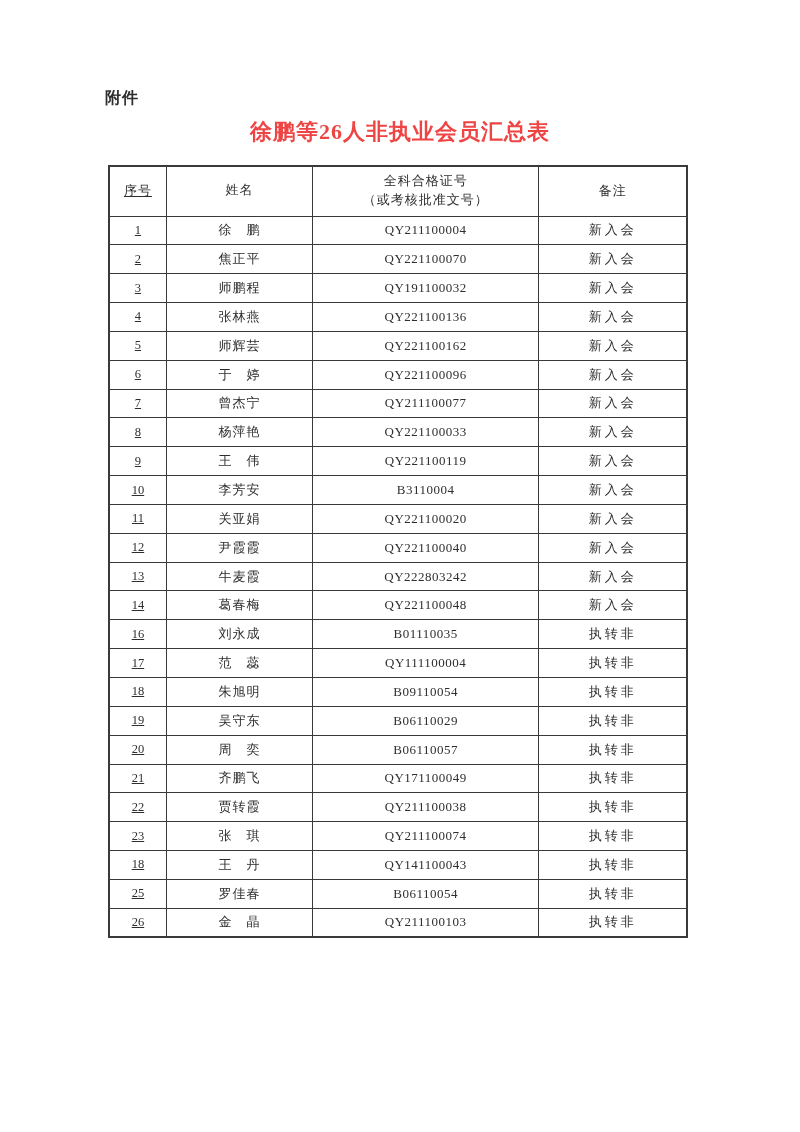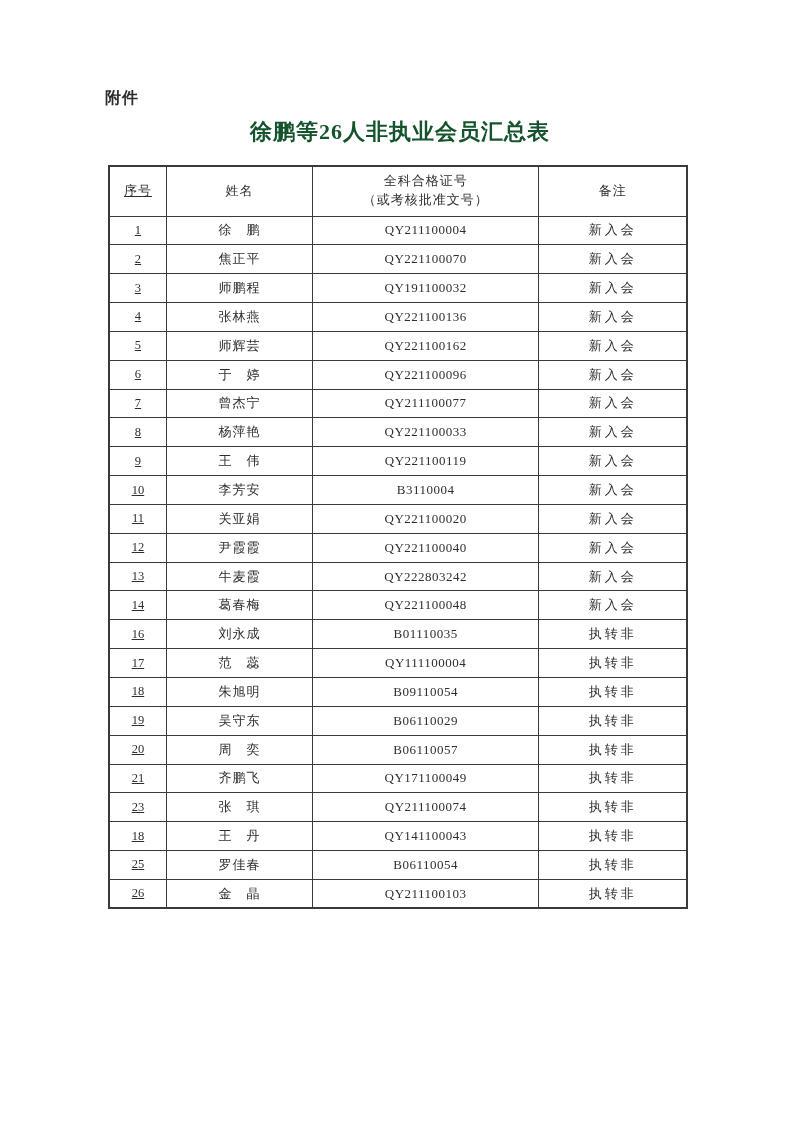--- a/index.html
+++ b/index.html
@@ -33,21 +33,21 @@
   .title {
     position: absolute;
     left: 0;
     top: 117px;
     width: 800px;
     text-align: center;
     font-size: 22px;
     font-weight: bold;
     letter-spacing: 1px;
     font-family: "Liberation Serif", "DejaVu Serif", serif;
-    color: #14532d;
+    color: #ef4444;
   }
   .doc-table {
     position: absolute;
     left: 108px;
     top: 165px;
     width: 580px;
     border-collapse: collapse;
     table-layout: fixed;
     border: 2px solid var(--border-color);
   }
@@ -65,21 +65,21 @@
     font-weight: normal;
     font-size: 13px;
     line-height: 1.45;
     letter-spacing: 1px;
   }
   .doc-table tbody td {
     height: 28.85px;
     font-size: 13px;
   }
   .col-no     { width: 57px; text-decoration: underline;  }
-  .col-name   { width: 145px; letter-spacing: 1px; }
+  .col-name   { width: 145px; letter-spacing: 1px; font-family: Liberation Mono, monospace; }
   .col-cert   { width: 225px; letter-spacing: 0.5px; }
   .col-remark { width: 147px; letter-spacing: 3px; }
   .doc-table tbody .col-no { font-size: 12.5px; letter-spacing: 0; }
 </style>
 </head>
 <body>
 
 <div class="page">
 
   <div class="attachment">附件</div>
@@ -219,20 +219,26 @@
           <td class="col-cert">B06110057</td>
           <td class="col-remark">执转非</td>
         </tr>
         <tr>
           <td class="col-no">21</td>
           <td class="col-name">齐鹏飞</td>
           <td class="col-cert">QY171100049</td>
           <td class="col-remark">执转非</td>
         </tr>
         <tr>
+          <td class="col-no">22</td>
+          <td class="col-name">贾转霞</td>
+          <td class="col-cert">QY211100038</td>
+          <td class="col-remark">执转非</td>
+        </tr>
+        <tr>
           <td class="col-no">23</td>
           <td class="col-name">张　琪</td>
           <td class="col-cert">QY211100074</td>
           <td class="col-remark">执转非</td>
         </tr>
         <tr>
           <td class="col-no">18</td>
           <td class="col-name">王　丹</td>
           <td class="col-cert">QY141100043</td>
           <td class="col-remark">执转非</td>

